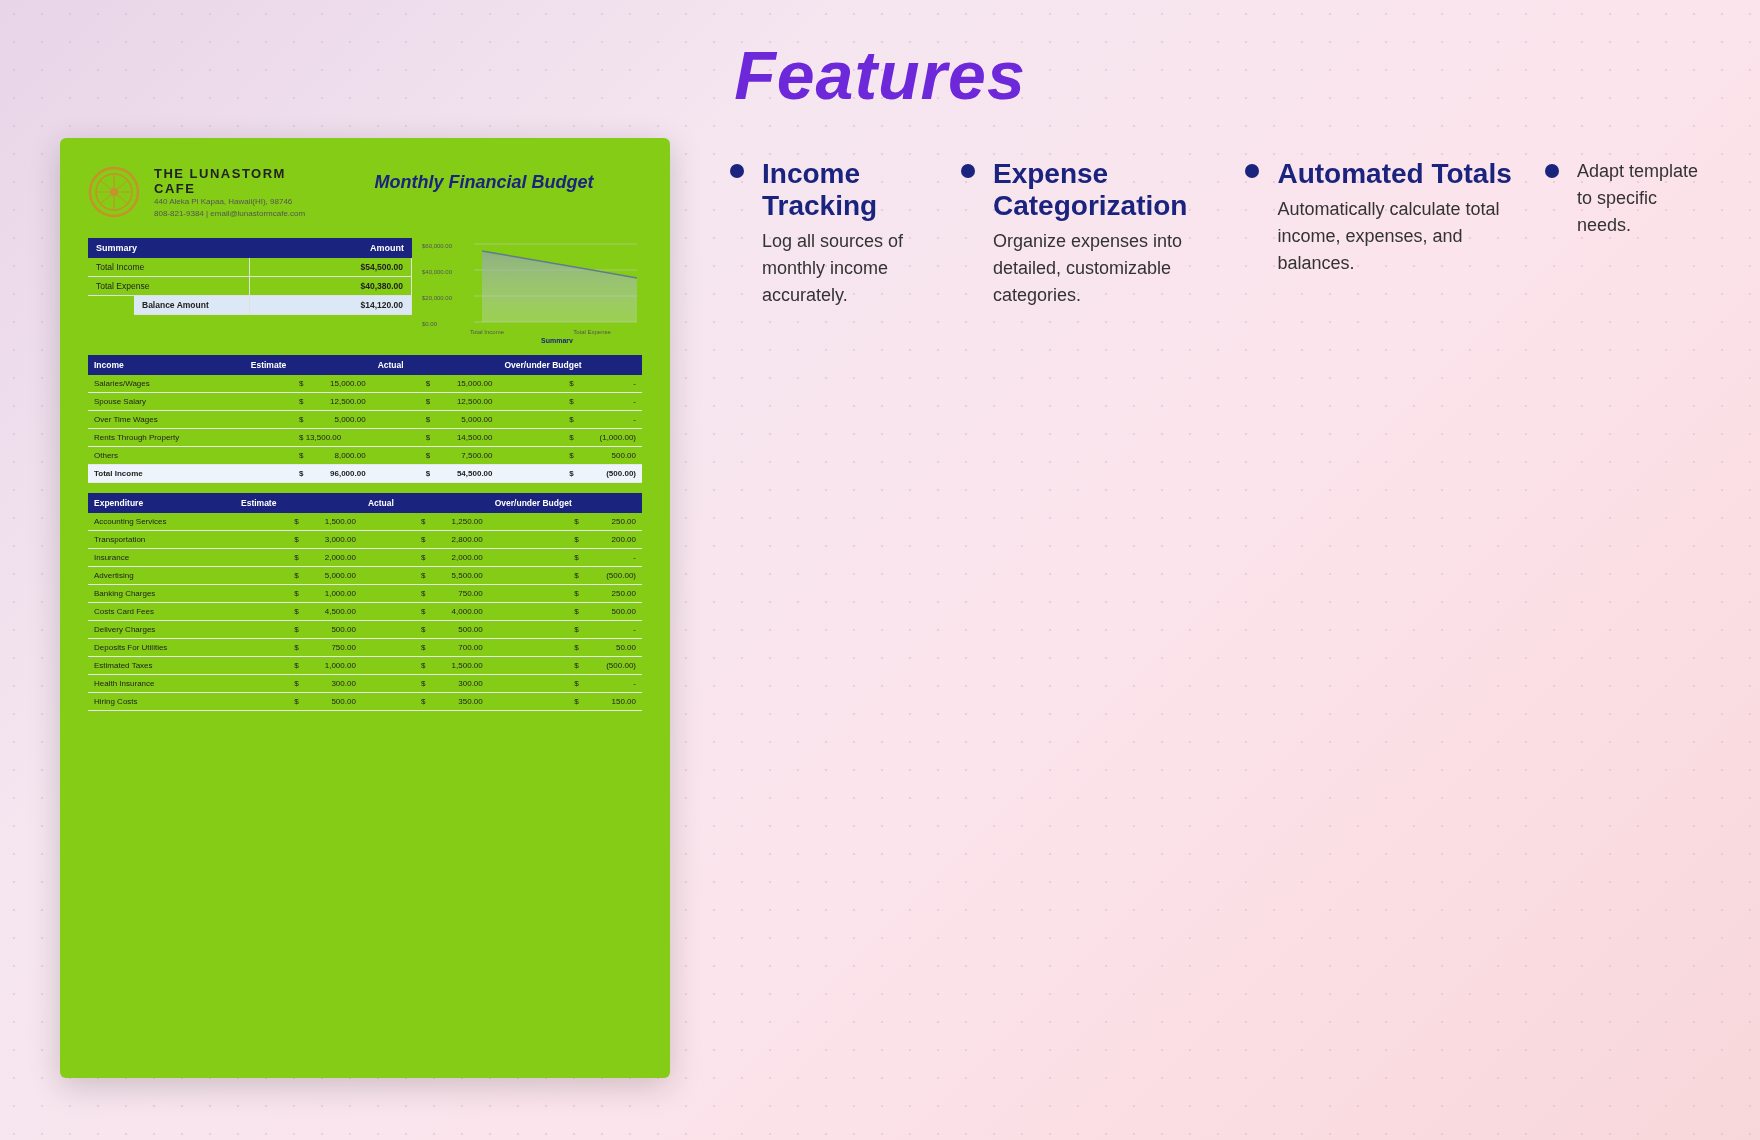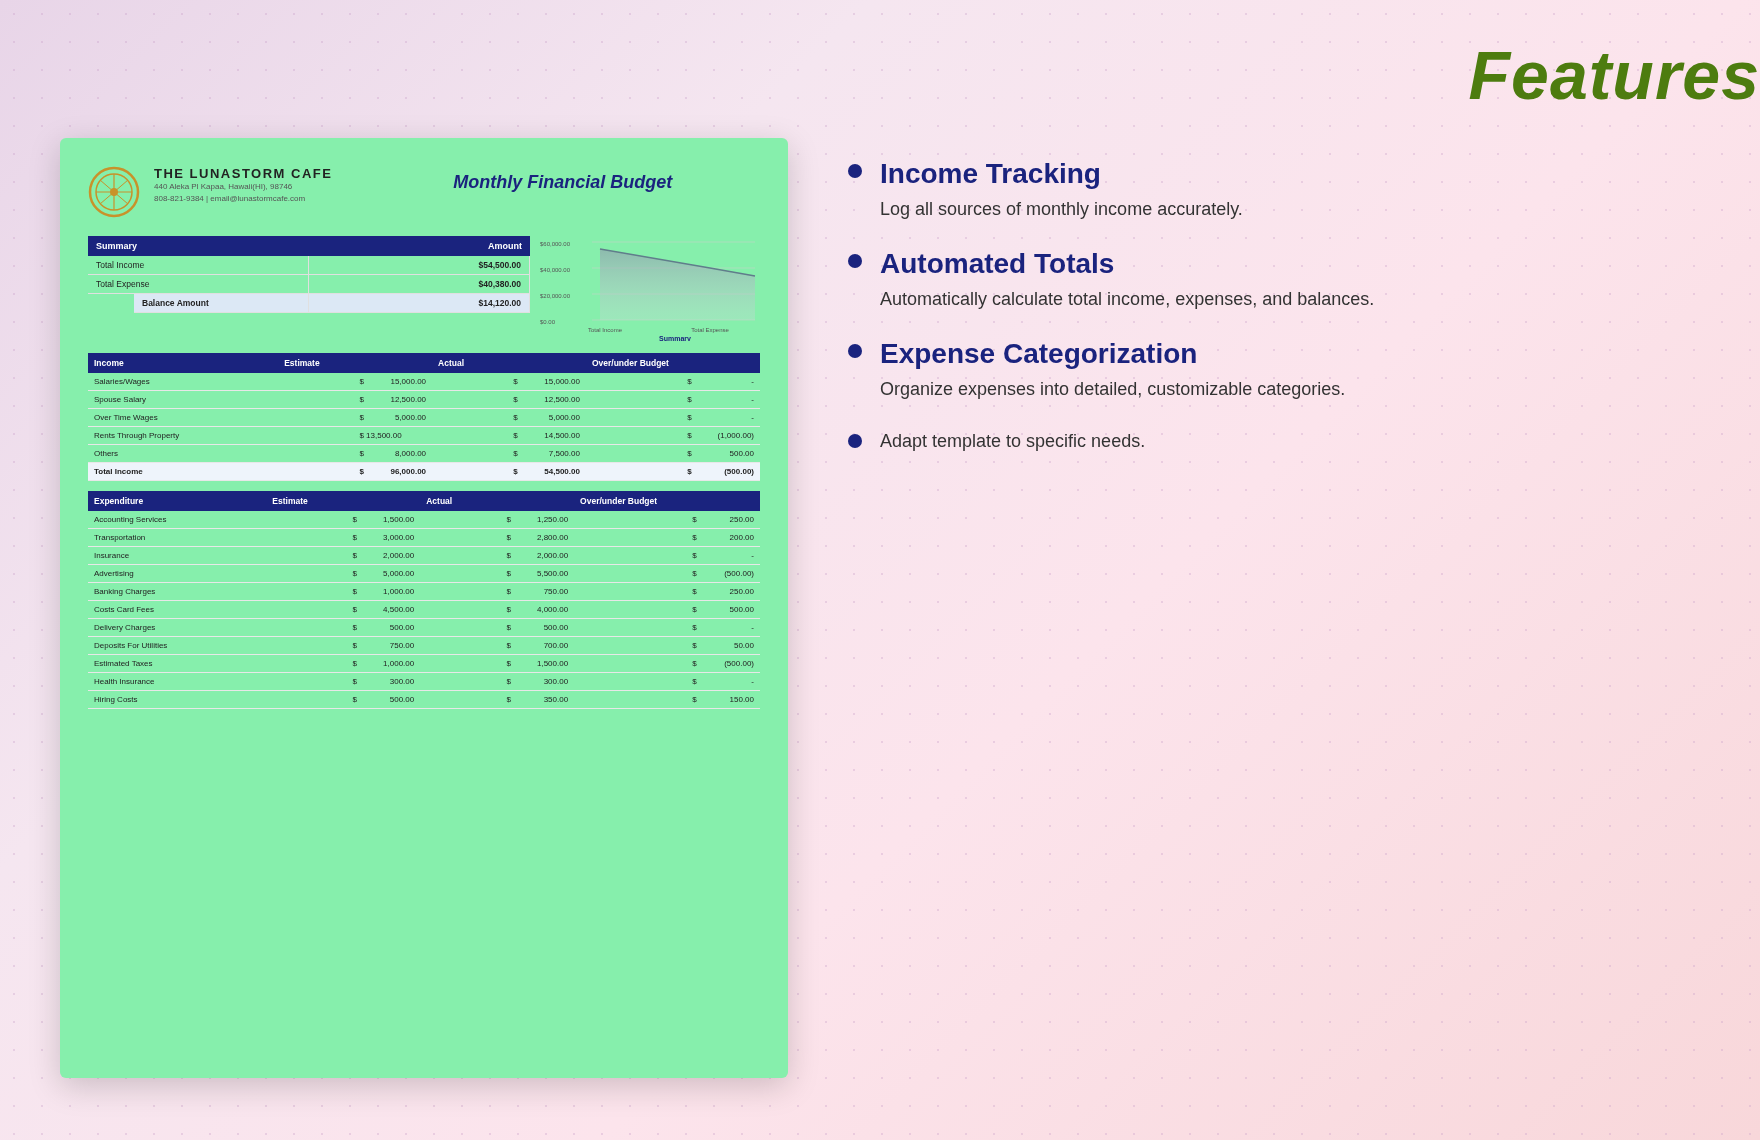--- a/index.html
+++ b/index.html
@@ -17,43 +17,43 @@
       content: '';
       position: absolute;
       inset: 0;
       background-image: radial-gradient(circle, #c9a0c9 1px, transparent 1px);
       background-size: 28px 28px;
       opacity: 0.35;
       pointer-events: none;
     }
 
     .page-title {
-      text-align: right;
+      text-align: center;
       padding: 36px 0 24px;
       font-size: 68px;
       font-weight: 900;
-      color: #4d7c0f;
+      color: #6d28d9;
       font-style: italic;
       letter-spacing: 1px;
       position: relative;
       z-index: 1;
     }
 
     .main-layout {
       display: flex;
       gap: 60px;
       padding: 0 60px;
       position: relative;
       z-index: 1;
     }
 
     
     .doc-preview {
-      background: #86efac;
-      width: 728px;
+      background: #84cc16;
+      width: 610px;
       min-height: 940px;
       border-radius: 6px;
       box-shadow: 0 8px 32px rgba(0,0,0,0.18);
       padding: 28px 28px 20px;
       flex-shrink: 0;
     }
 
     
     .doc-header {
       display: flex;
@@ -132,21 +132,21 @@
     .section-table tr.total-row td {
       font-weight: 900;
       background: #eef4fb;
     }
 
     
     .features-panel {
       flex: 1;
       padding-top: 20px;
       display: flex;
-      flex-direction: column;
+      flex-direction: row;
       gap: 25px;
     }
 
     .feature-item {
       display: flex;
       gap: 18px;
       align-items: flex-start;
     }
     .bullet-dot {
       width: 14px;
@@ -382,29 +382,29 @@
   <div class="feature-item">
       <div class="bullet-dot"></div>
       <div class="feature-content">
         <div class="feature-title">Income Tracking</div>
         <div class="feature-desc">Log all sources of monthly income accurately.</div>
       </div>
     </div>
       <div class="feature-item">
       <div class="bullet-dot"></div>
       <div class="feature-content">
-        <div class="feature-title">Automated Totals</div>
-        <div class="feature-desc">Automatically calculate total income, expenses, and balances.</div>
+        <div class="feature-title">Expense Categorization</div>
+        <div class="feature-desc">Organize expenses into detailed, customizable categories.</div>
       </div>
     </div>
       <div class="feature-item">
       <div class="bullet-dot"></div>
       <div class="feature-content">
-        <div class="feature-title">Expense Categorization</div>
-        <div class="feature-desc">Organize expenses into detailed, customizable categories.</div>
+        <div class="feature-title">Automated Totals</div>
+        <div class="feature-desc">Automatically calculate total income, expenses, and balances.</div>
       </div>
     </div>
       <div class="feature-item">
       <div class="bullet-dot"></div>
       <div class="feature-content">
         <div class="feature-desc">Adapt template to specific needs.</div>
       </div>
     </div>
     </div>
 

